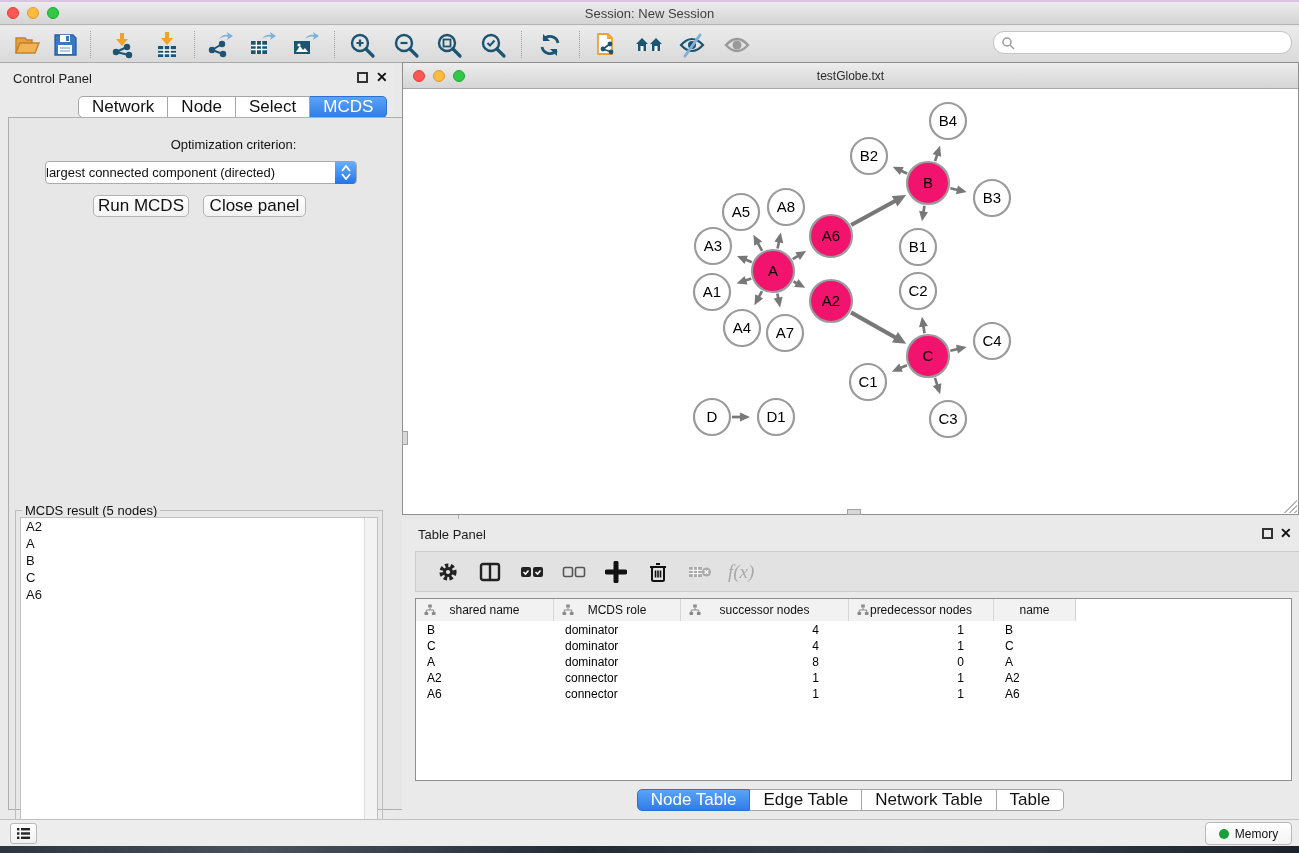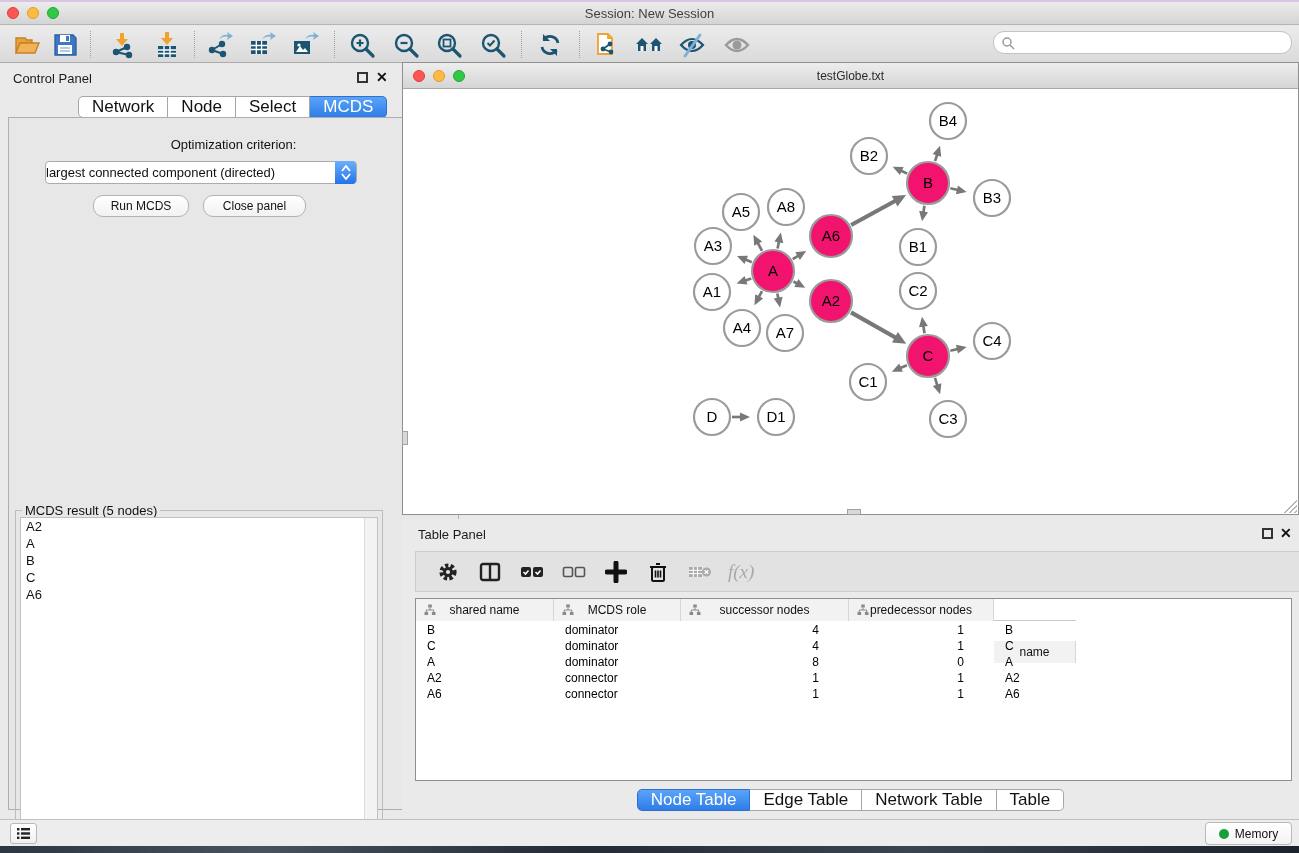--- a/index.html
+++ b/index.html
@@ -45,21 +45,21 @@
   .cp-body { position:absolute; left:8px; top:54px; width:451px; height:693px;
     background:#e7e7e7; border:1px solid #aeaeae;text-decoration:underline; }
   .opt-label { position:absolute; left:0; width:100%; top:19px; text-align:center; font-size:13px; color:#111; }
   .combo { position:absolute; left:36px; top:43px; width:312px; height:23px; background:#fff;
     border:1px solid #ababab; border-radius:4px; font-size:13px; color:#111;
     display:flex; align-items:center; }
   .combo-step { position:absolute; right:0; top:-1px; width:21px; height:23px; border-radius:0 4px 4px 0;
     background:linear-gradient(#6cb0f9,#2273ea); display:flex; flex-direction:column;
     align-items:center; justify-content:center; gap:1px; }
   .pbtn { position:absolute; height:22px; background:linear-gradient(#ffffff,#f2f2f2);
-    border:1px solid #b3b3b3; border-radius:10px; font-size:12px; color:#111;
+    border:1px solid #b3b3b3; border-radius:5px; font-size:17px; color:#111;
     font-family:"Liberation Sans",sans-serif; }
   .groupbox { position:absolute; left:6px; top:392px; width:368px; height:342px;
     border:1px solid #bcbcbc; }
   .gb-title { position:absolute; left:6px; top:-8px; background:#e7e7e7; padding:0 3px; font-size:13px; color:#111; }
   .gb-list { position:absolute; left:4px; top:6px; right:4px; bottom:4px; background:#fff; border:1px solid #c0c0c0; }
   .gb-scroll { position:absolute; right:0; top:0; width:13px; height:100%; background:#f3f3f3; border-left:1px solid #dcdcdc; }
   .gb-item { font-size:13px; color:#111; padding:1px 0 1px 5px; line-height:15px; }
 
   
   .net-window { left:402px; top:62px; width:897px; height:453px; background:#86efac; border:1px solid #8f8f8f; }
@@ -482,21 +482,21 @@
         </div>
         <div class="gh-cell" style="width: 145px;">
           <svg class="tree-ico" width="12" height="12" viewBox="0 0 12 12">
             <rect x="4.2" y="0.5" width="3.6" height="3" fill="#8a8a8a"></rect>
             <rect x="0.5" y="8" width="3.6" height="3" fill="#8a8a8a"></rect>
             <rect x="7.9" y="8" width="3.6" height="3" fill="#8a8a8a"></rect>
             <path d="M6 3.5v2.5M2.3 8V6h7.4v2" stroke="#8a8a8a" fill="none" stroke-width="1"></path>
           </svg>
           <span>predecessor nodes</span>
         </div>
-        <div class="gh-cell" style="width: 82px; margin-top: 42px;">
+        <div class="gh-cell" style="width: 82px;">
           <span>name</span>
         </div>
       </div>
     <div class="grid-body" id="table-body">
         <div class="grid-row">
           <div class="g-cell g-left" style="width: 138px;">B</div>
           <div class="g-cell g-left" style="width: 127px;">dominator</div>
           <div class="g-cell g-right" style="width: 168px;">4</div>
           <div class="g-cell g-right" style="width: 145px;">1</div>
           <div class="g-cell g-left" style="width: 82px;">B</div>

